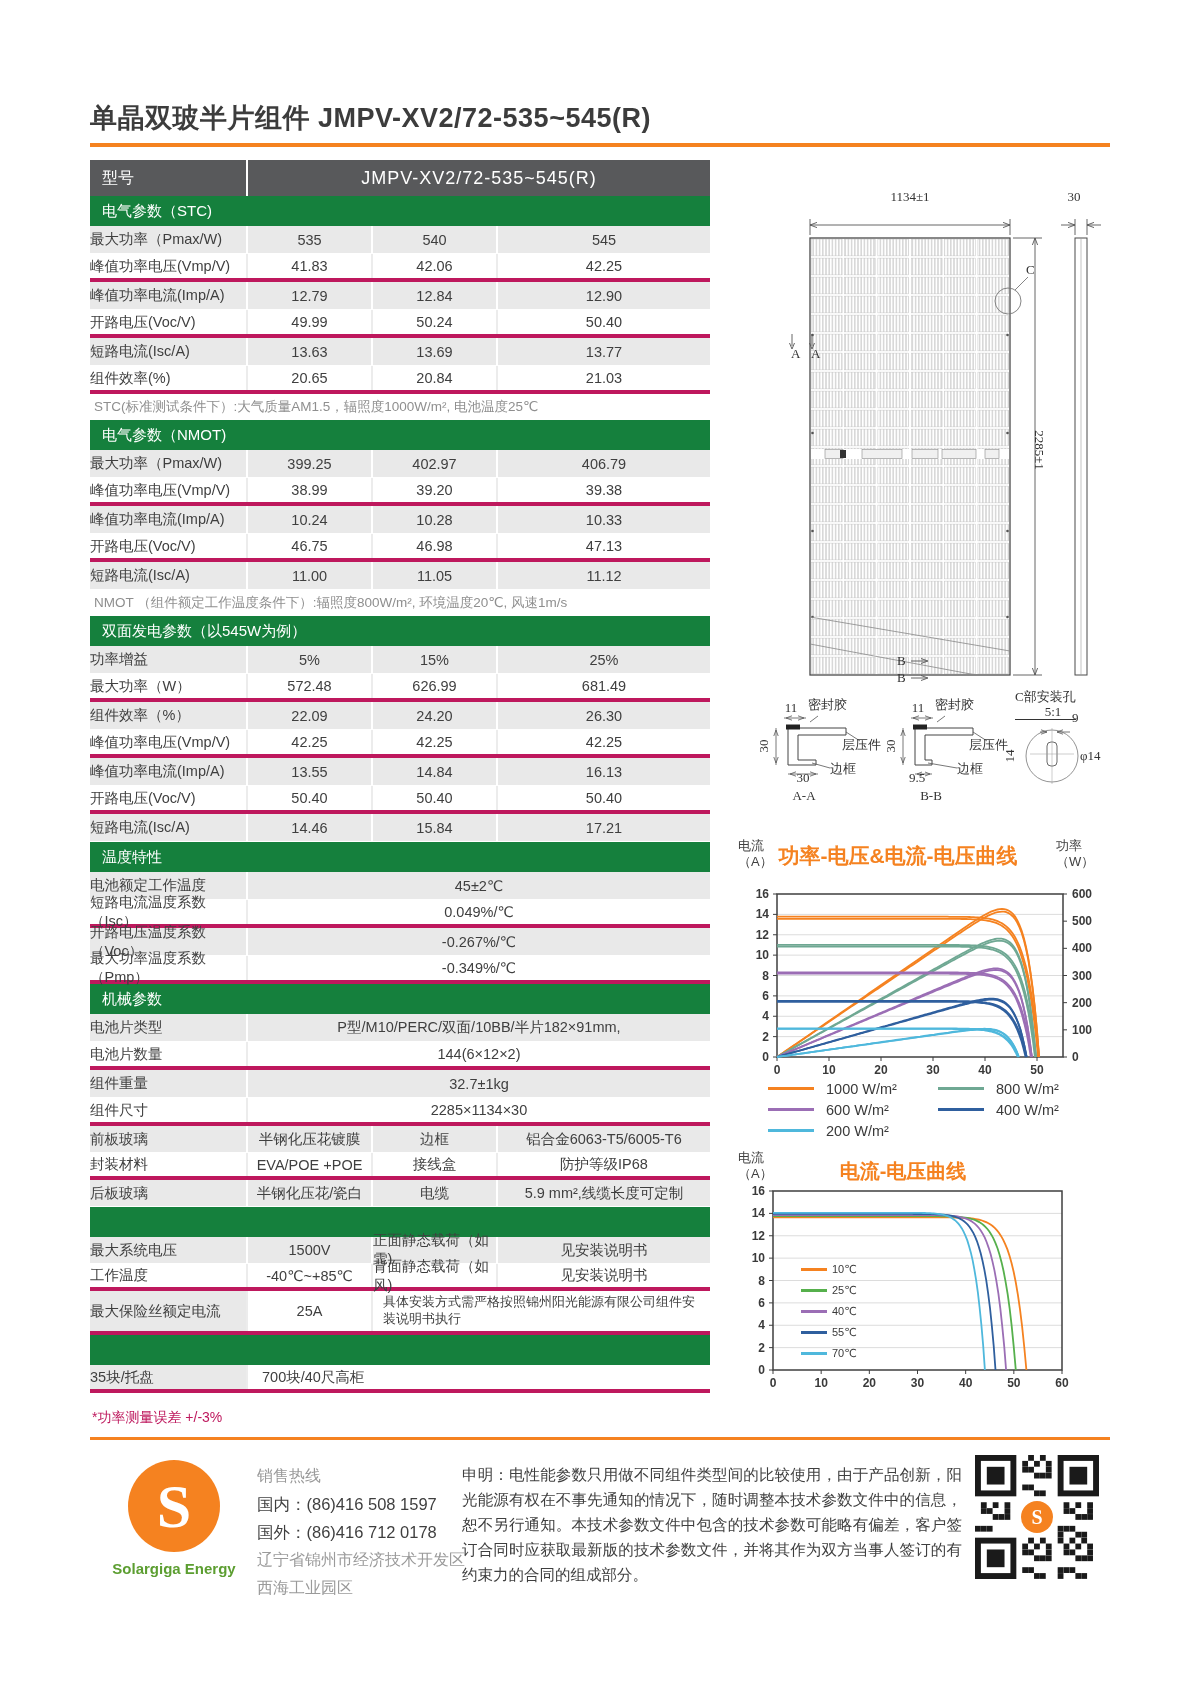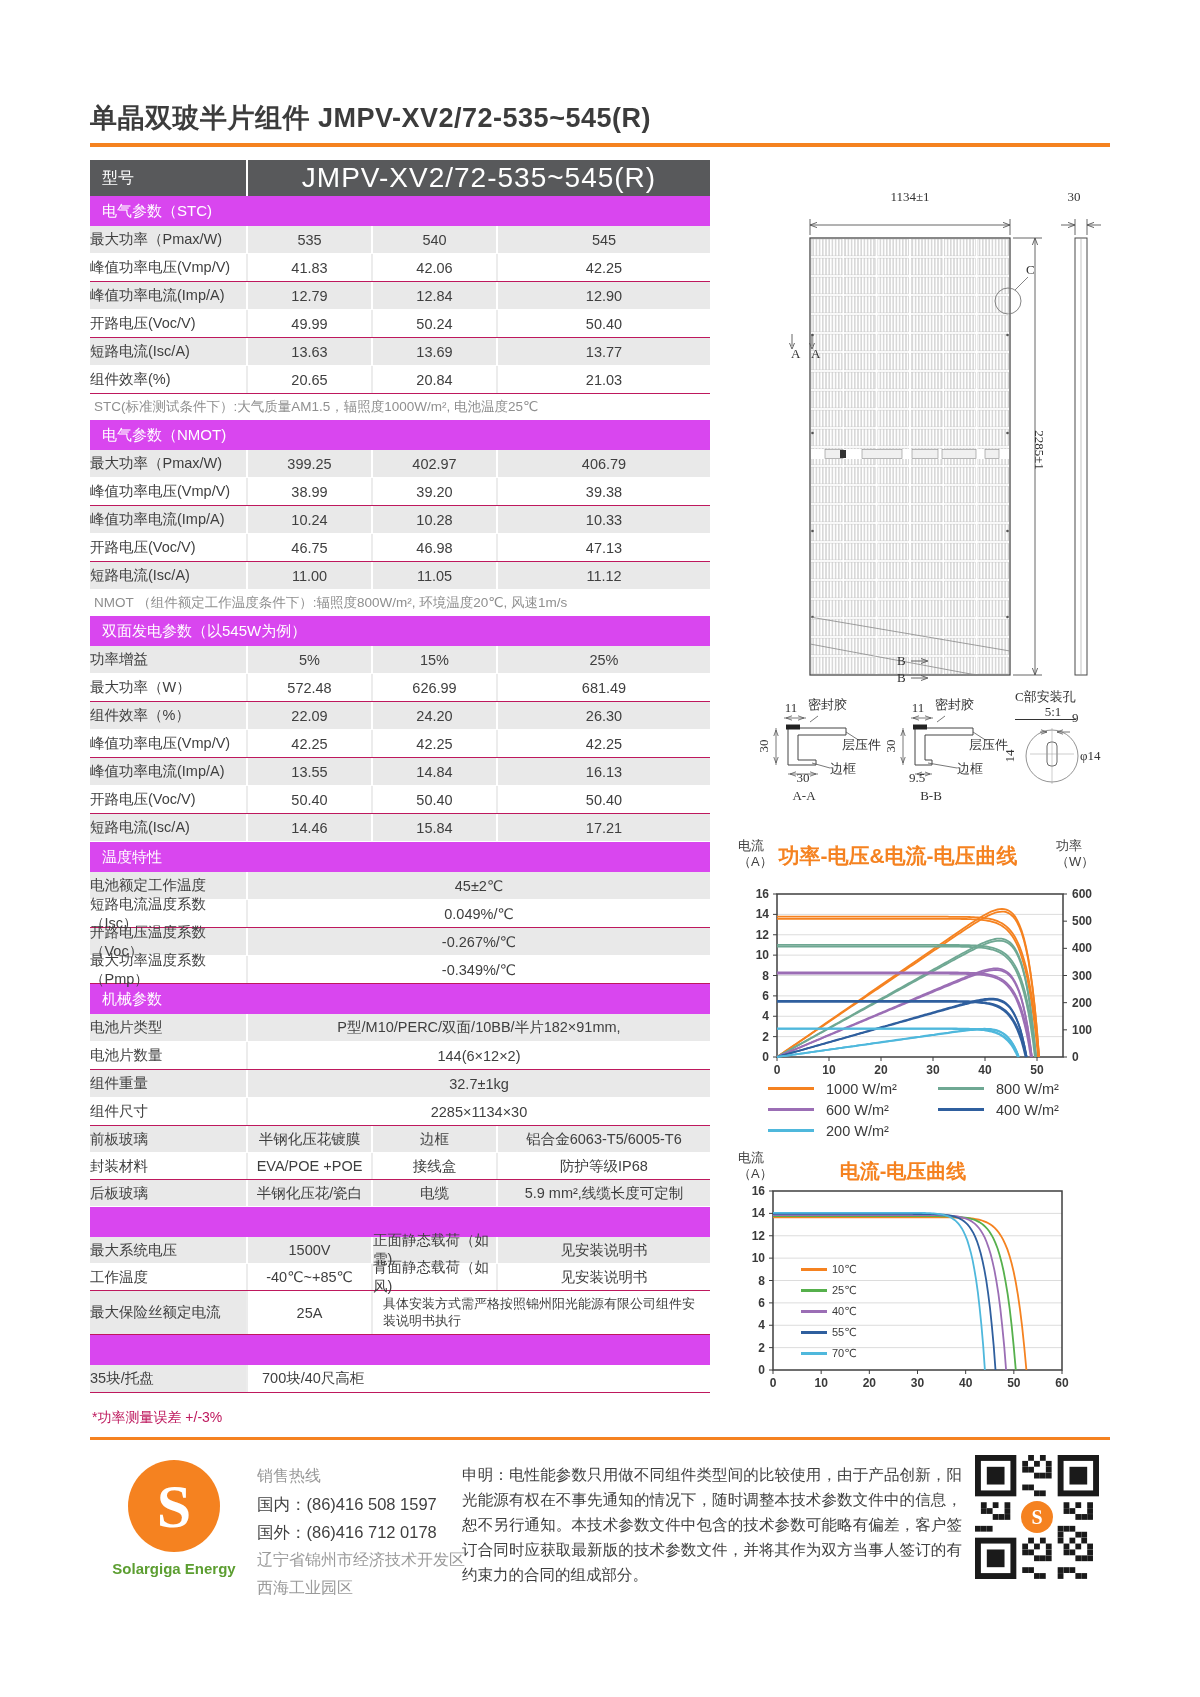--- a/index.html
+++ b/index.html
@@ -7,24 +7,24 @@
         font-family:"Liberation Sans","DejaVu Sans",sans-serif;color:#3f3f3f;}
   .abs{position:absolute;}
   
   #doc-title{left:90px;top:100px;font-size:27px;font-weight:bold;color:#3c3c3c;letter-spacing:.5px;}
   .orange-rule{background:#F58220;height:3.5px;left:90px;width:1020px;}
   
   #spec-table{left:90px;top:160px;width:620px;}
   .model-row{display:flex;height:36px;background:#58595B;color:#fff;}
   .model-label{width:158px;display:flex;align-items:center;padding-left:12px;font-size:16px;
                border-right:2px solid #fff;box-sizing:border-box;}
-  .model-value{flex:1;display:flex;align-items:center;justify-content:center;font-size:28px;letter-spacing:1px;}
-  .sec-bar{height:30px;background:#d946ef;color:#fff;display:flex;align-items:center;
+  .model-value{flex:1;display:flex;align-items:center;justify-content:center;font-size:18px;letter-spacing:1px;}
+  .sec-bar{height:30px;background:#15803d;color:#fff;display:flex;align-items:center;
            padding-left:12px;font-size:15px;box-sizing:border-box;}
-  .trow{display:flex;height:28px;background:#fff;border-bottom:1px solid #be185d;box-sizing:border-box;}
+  .trow{display:flex;height:28px;background:#fff;border-bottom:4px solid #be185d;box-sizing:border-box;}
   .rows-pair .trow{height:27px;}
   .trow.alt{background:#E9E9E9;border-bottom:1px solid #fff;}
   .trow.tall{height:44px;}
   .tcell{box-sizing:border-box;display:flex;align-items:center;font-size:14.5px;border-right:2px solid #fff;}
   .trow:not(.alt) .tcell{border-right-color:#ececec;}
   .c-label{width:158px;}
   .cell-alt{background:#E9E9E9;}
   .c-v1{width:125px;justify-content:center;}
   .c-v2{width:125px;justify-content:center;}
   .c-v3{flex:1;justify-content:center;border-right:none!important;}

